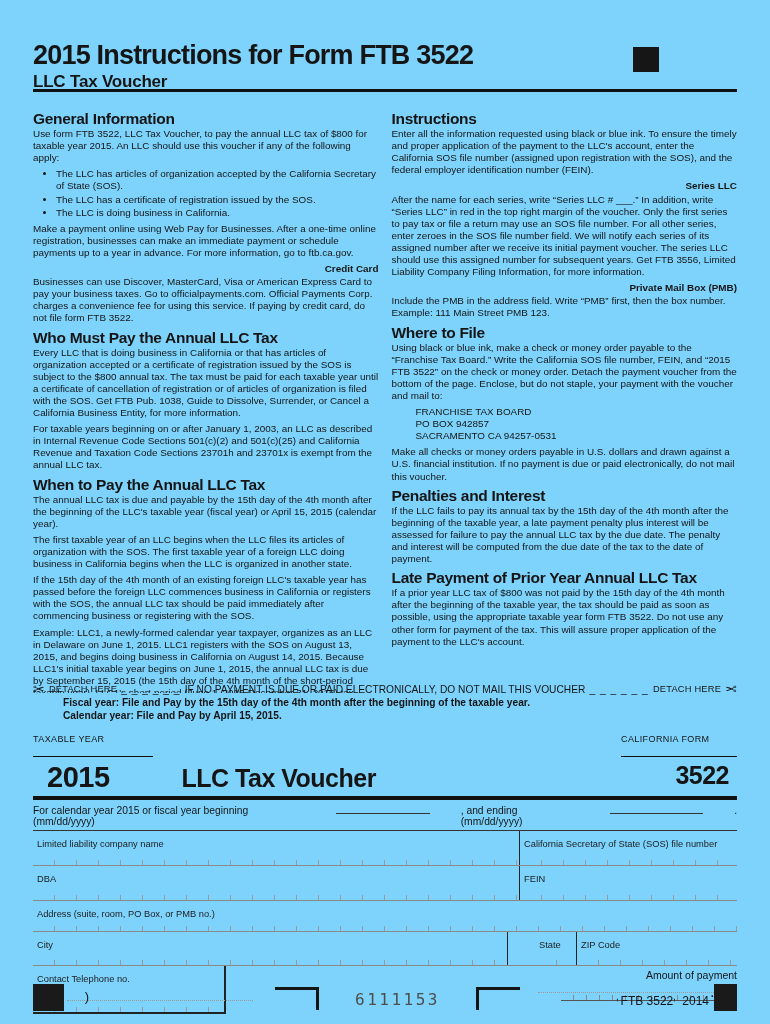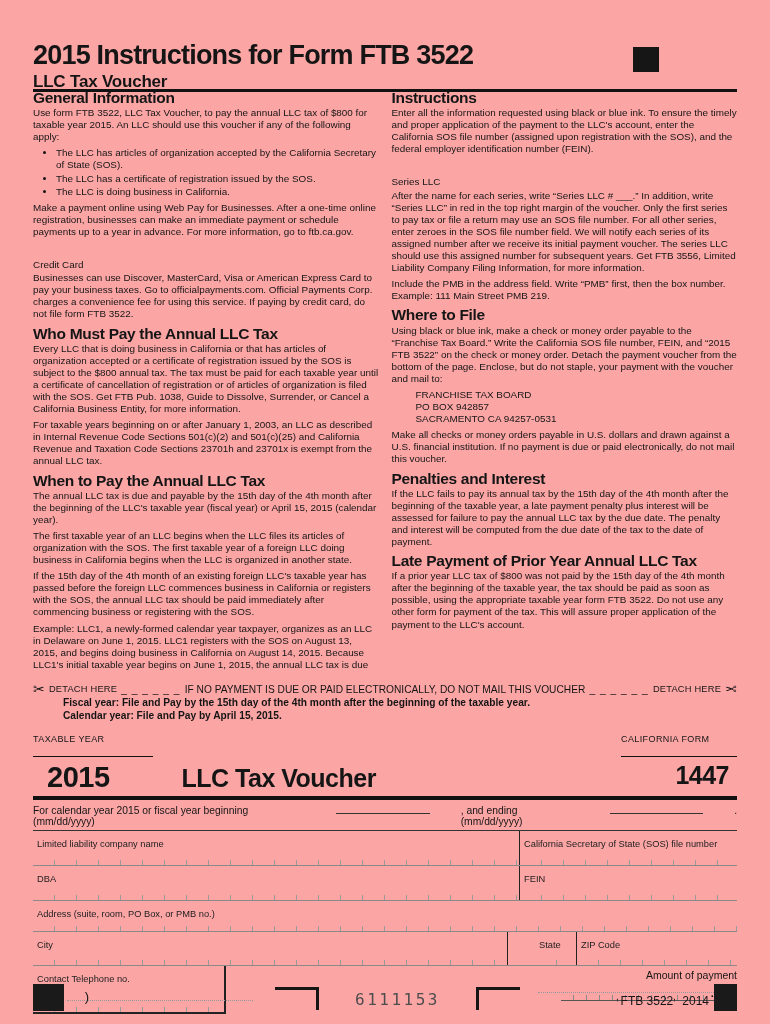--- a/index.html
+++ b/index.html
@@ -1,32 +1,32 @@
 <!DOCTYPE html>
 <html><head>
 <meta charset="utf-8">
 <style>
   * { box-sizing: border-box; margin: 0; padding: 0; }
   html,body { background:#fff; }
   body { font-family:"Liberation Sans", sans-serif; color:#151515; }
-  .page { position:relative; width:770px; height:1024px; background:#fca5a5; margin:0 auto; overflow:hidden; }
+  .page { position:relative; width:770px; height:1024px; background:#7dd3fc; margin:0 auto; overflow:hidden; }
 
   
   .doc-header { position:absolute; top:42px; left:33px; width:704px; }
   .doc-header h1 { font-size:27px; font-weight:700; letter-spacing:-0.8px; line-height:1.02; }
   .doc-header .subtitle { font-size:17px; font-weight:700; margin-top:2px; letter-spacing:-0.2px; }
   .title-square { position:absolute; left:633px; top:47px; width:26px; height:25px; background:#161616; }
   .title-rule { position:absolute; top:89px; left:33px; width:704px; height:3px; background:#111; }
 
   
-  .columns { position:absolute; top:92px; left:33px; width:704px; height:580px; display:flex; gap:13px; overflow:hidden; }
+  .columns { position:absolute; top:113px; left:33px; width:704px; height:580px; display:flex; gap:13px; overflow:hidden; }
   .col { flex:1; min-width:0; font-size:9.9px; line-height:12.1px; }
   .col h2 { font-size:15.5px; font-weight:700; letter-spacing:-0.3px; margin:7px 0 3px; }
   .col h2:first-child { margin-top:0; }
-  .col h3 { font-size:9.9px; font-weight:400; margin:21px 0 1px; }
+  .col h3 { font-size:9.9px; font-weight:700; margin:4px 0 1px;text-align:right; }
   .col p { margin:0 0 4px; }
   .col ul { margin:0 0 4px; padding-left:23px; }
   .col li { margin-bottom:1px; }
   .addr { margin:0 0 4px 24px; }
   b { font-weight:400; }
 
   
   .voucher-area { position:absolute; top:682px; left:33px; width:704px; }
   .detach-row { display:flex; justify-content:space-between; align-items:center; white-space:nowrap; font-size:10.2px; }
   .scissors { font-size:14px; line-height:1; }
@@ -123,21 +123,22 @@
       <p>The first taxable year of an LLC begins when the LLC files its articles of organization with the SOS. The first taxable year of a foreign LLC doing business in California begins when the LLC is organized in another state.</p>
       <p>If the 15th day of the 4th month of an existing foreign LLC's taxable year has passed before the foreign LLC commences business in California or registers with the SOS, the annual LLC tax should be paid immediately after commencing business or registering with the SOS.</p>
       <p><b>Example:</b> LLC1, a newly-formed calendar year taxpayer, organizes as an LLC in Delaware on June 1, 2015. LLC1 registers with the SOS on August 13, 2015, and begins doing business in California on August 14, 2015. Because LLC1's initial taxable year begins on June 1, 2015, the annual LLC tax is due by September 15, 2015 (the 15th day of the 4th month of the short-period taxable year). LLC1's short-period (June 1, 2015-December 31, 2015) tax return is due by April 15, 2016. The annual tax payment for taxable year 2016, with form FTB 3522 is also due by April 15, 2016.</p>
     </div>
 
     <div class="col">
       <h2>Instructions</h2>
       <p>Enter all the information requested using black or blue ink. To ensure the timely and proper application of the payment to the LLC's account, enter the California SOS file number (assigned upon registration with the SOS), and the federal employer identification number (FEIN).</p>
       <h3>Series LLC</h3>
       <p>After the name for each series, write “Series LLC # ___.” In addition, write “Series LLC” in red in the top right margin of the voucher. Only the first series to pay tax or file a return may use an SOS file number. For all other series, enter zeroes in the SOS file number field. We will notify each series of its assigned number after we receive its initial payment voucher. The series LLC should use this assigned number for subsequent years. Get FTB 3556, Limited Liability Company Filing Information, for more information.</p>
-      <p>Include the PMB in the address field. Write “PMB” first, then the box number. Example: 111 Main Street PMB 219.</p>
+      <h3>Private Mail Box (PMB)</h3>
+      <p>Include the PMB in the address field. Write “PMB” first, then the box number. Example: 111 Main Street PMB 123.</p>
 
       <h2>Where to File</h2>
       <p>Using black or blue ink, make a check or money order payable to the “Franchise Tax Board.” Write the California SOS file number, FEIN, and “2015 FTB 3522” on the check or money order. Detach the payment voucher from the bottom of the page. Enclose, but <b>do not</b> staple, your payment with the voucher and mail to:</p>
       <div class="addr">
         <div>FRANCHISE TAX BOARD</div>
         <div>PO BOX 942857</div>
         <div>SACRAMENTO CA 94257-0531</div>
       </div>
       <p>Make all checks or money orders payable in U.S. dollars and drawn against a U.S. financial institution. <b>If no payment is due or paid electronically, do not mail this voucher.</b></p>
 
@@ -165,21 +166,21 @@
     <div class="v-header">
       <div class="v-h-left">
         <span class="small-label">TAXABLE YEAR</span>
         <div class="big-row">
           <span class="v-year">2015</span>
           <span class="v-title">LLC Tax Voucher</span>
         </div>
       </div>
       <div class="v-h-right">
         <span class="small-label">CALIFORNIA FORM</span>
-        <div class="v-num">1447</div>
+        <div class="v-num">3522</div>
       </div>
     </div>
     <div class="thick-rule"></div>
 
     <div class="period-line">
       <span>For calendar year 2015 or fiscal year beginning (mm/dd/yyyy)</span>
       <span class="blank"></span>
       <span>, and ending (mm/dd/yyyy)</span>
       <span class="blank"></span>
       <span>.</span>

